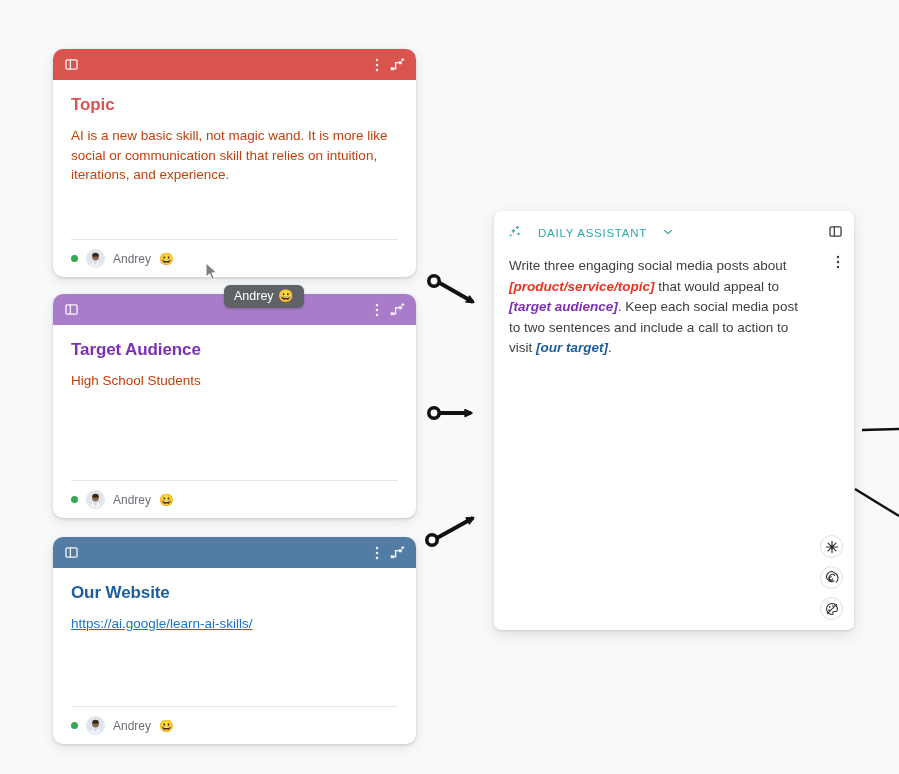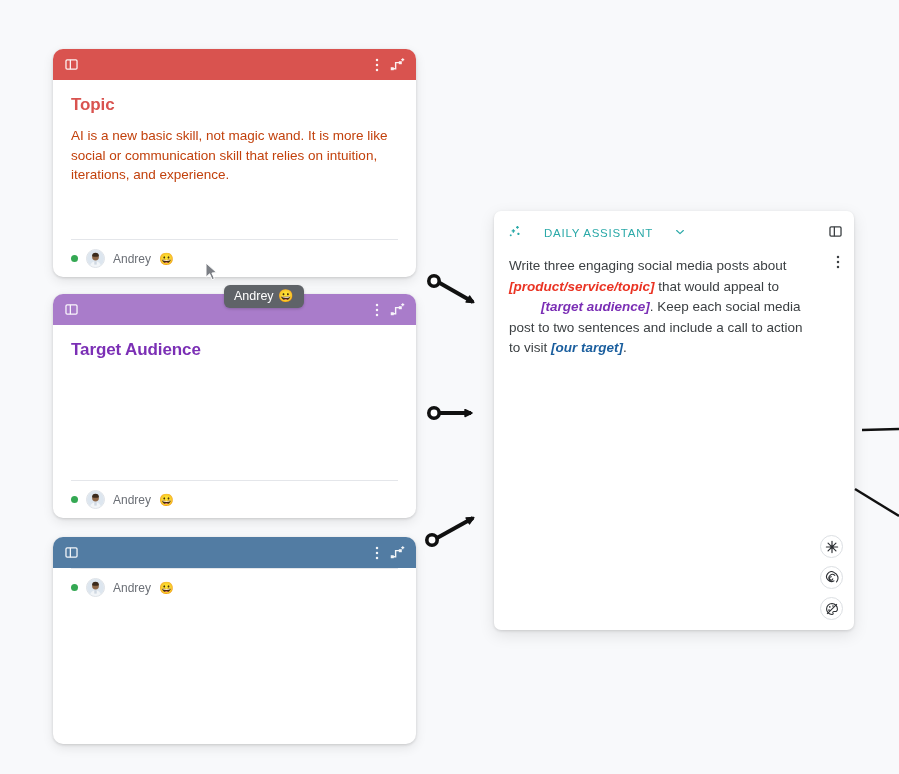--- a/index.html
+++ b/index.html
@@ -146,21 +146,21 @@
     left: 494px; top: 211px;
     width: 360px; height: 419px;
     background: #ffffff;
     border-radius: 7px;
     box-shadow: 0 1px 3px rgba(0,0,0,.13), 0 5px 16px rgba(0,0,0,.10);
     z-index: 20;
   }
   #assistant-label {
     position: absolute;
     left: 15px; top: 14px;
-    display: flex; align-items: center; gap: 22px;
+    display: flex; align-items: center; gap: 16px;
     color: #2aa9a8;
     font-size: 11.5px;
     letter-spacing: .75px;
     font-weight: normal;
     cursor: pointer;
   }
   #assistant-corner {
     position: absolute; right: 12px; top: 13px;
     cursor: pointer;
   }
@@ -171,21 +171,21 @@
   #assistant-text {
     position: absolute;
     left: 15px; top: 45px;
     width: 300px;
     font-size: 13.5px;
     line-height: 20.6px;
     color: #3c4043;
   }
   .ph { font-weight: bold; font-style: italic; }
   .ph-product { color: #ea3323; }
-  .ph-audience { color: #7b2fb5; margin-left: 32px; }
+  .ph-audience { color: #7b2fb5; }
   .ph-website  { color: #1a5e9e; }
 
   #assistant-tools {
     position: absolute;
     right: 11px; bottom: 10px;
     display: flex;
     flex-direction: column;
     gap: 8px;
   }
   .tool-btn {
@@ -305,20 +305,21 @@
             <path d="M2.5 12.5 H6 V6 H11" fill="none" stroke="#fff" stroke-width="1.5"></path>
             <rect x="0.8" y="10.9" width="3.2" height="3.2" fill="#fff"></rect>
             <rect x="9.4" y="4.5" width="3.2" height="3.2" fill="#fff"></rect>
             <path d="M13.6 1.3 v3.2 M12 2.9 h3.2" stroke="#fff" stroke-width="1.3"></path>
           </svg>
         </span>
       </div>
     </div>
     <div class="card-body">
       <h2 class="card-title">Target Audience</h2>
+      <p class="card-text">High School Students</p>
     </div>
     <div class="card-footer">
       <span class="presence-dot"></span>
       <span class="avatar">
         <svg width="17" height="17" viewBox="0 0 17 17">
           <circle cx="8.5" cy="8.5" r="8.5" fill="#dde6ef"></circle>
           <path d="M3 17 c0-3.6 2.5-5.6 5.5-5.6 S14 13.4 14 17 Z" fill="#f2f5f8"></path>
           <circle cx="8.5" cy="7" r="3.4" fill="#8d6748"></circle>
           <path d="M5.1 6.2 a3.4 3.4 0 0 1 6.8 0 q-3.4 1.1 -6.8 0Z" fill="#3a2a1c"></path>
           <rect x="7.3" y="11.2" width="2.4" height="3.4" fill="#cfd8e2"></rect>
@@ -349,20 +350,24 @@
         </span>
         <span class="icon-btn">
           <svg width="15" height="15" viewBox="0 0 16 16">
             <path d="M2.5 12.5 H6 V6 H11" fill="none" stroke="#fff" stroke-width="1.5"></path>
             <rect x="0.8" y="10.9" width="3.2" height="3.2" fill="#fff"></rect>
             <rect x="9.4" y="4.5" width="3.2" height="3.2" fill="#fff"></rect>
             <path d="M13.6 1.3 v3.2 M12 2.9 h3.2" stroke="#fff" stroke-width="1.3"></path>
           </svg>
         </span>
       </div>
+    </div>
+    <div class="card-body">
+      <h2 class="card-title">Our Website</h2>
+      <a class="card-link">https://ai.google/learn-ai-skills/</a>
     </div>
     <div class="card-footer">
       <span class="presence-dot"></span>
       <span class="avatar">
         <svg width="17" height="17" viewBox="0 0 17 17">
           <circle cx="8.5" cy="8.5" r="8.5" fill="#dde6ef"></circle>
           <path d="M3 17 c0-3.6 2.5-5.6 5.5-5.6 S14 13.4 14 17 Z" fill="#f2f5f8"></path>
           <circle cx="8.5" cy="7" r="3.4" fill="#8d6748"></circle>
           <path d="M5.1 6.2 a3.4 3.4 0 0 1 6.8 0 q-3.4 1.1 -6.8 0Z" fill="#3a2a1c"></path>
           <rect x="7.3" y="11.2" width="2.4" height="3.4" fill="#cfd8e2"></rect>

